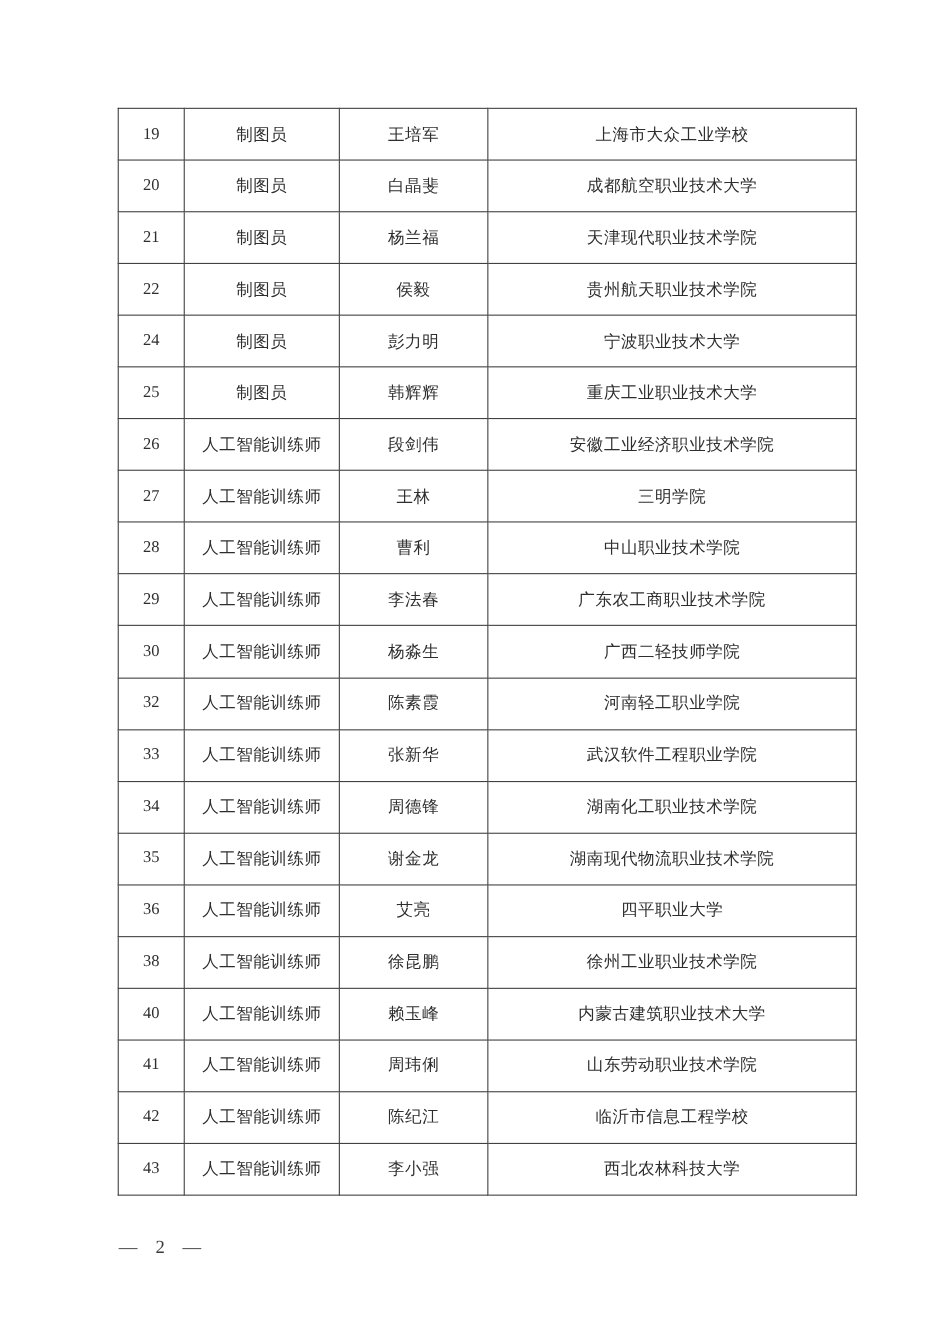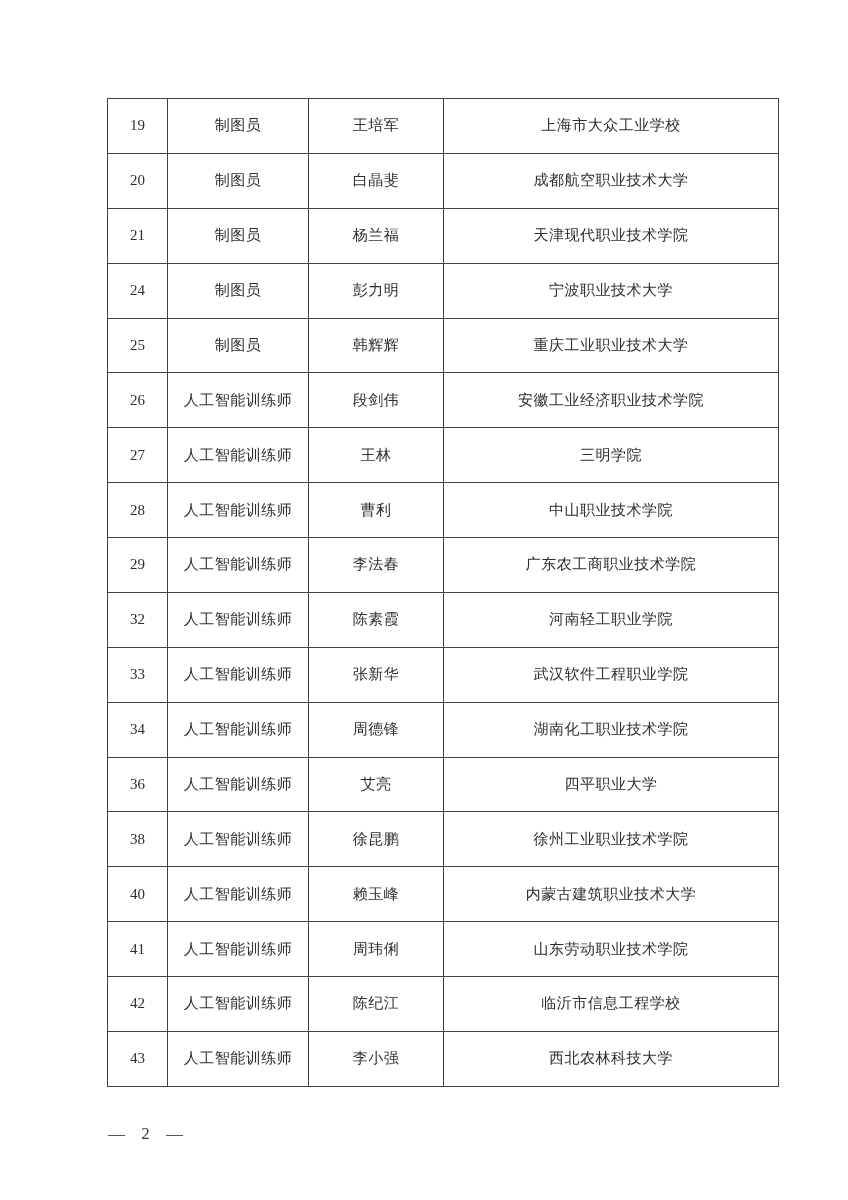--- a/index.html
+++ b/index.html
@@ -78,20 +78,26 @@
           <td class="cell-name">白晶斐</td>
           <td class="cell-institution">成都航空职业技术大学</td>
         </tr>
         <tr>
           <td class="cell-no">21</td>
           <td class="cell-occupation">制图员</td>
           <td class="cell-name">杨兰福</td>
           <td class="cell-institution">天津现代职业技术学院</td>
         </tr>
         <tr>
+          <td class="cell-no">22</td>
+          <td class="cell-occupation">制图员</td>
+          <td class="cell-name">侯毅</td>
+          <td class="cell-institution">贵州航天职业技术学院</td>
+        </tr>
+        <tr>
           <td class="cell-no">24</td>
           <td class="cell-occupation">制图员</td>
           <td class="cell-name">彭力明</td>
           <td class="cell-institution">宁波职业技术大学</td>
         </tr>
         <tr>
           <td class="cell-no">25</td>
           <td class="cell-occupation">制图员</td>
           <td class="cell-name">韩辉辉</td>
           <td class="cell-institution">重庆工业职业技术大学</td>
@@ -114,36 +120,48 @@
           <td class="cell-name">曹利</td>
           <td class="cell-institution">中山职业技术学院</td>
         </tr>
         <tr>
           <td class="cell-no">29</td>
           <td class="cell-occupation">人工智能训练师</td>
           <td class="cell-name">李法春</td>
           <td class="cell-institution">广东农工商职业技术学院</td>
         </tr>
         <tr>
+          <td class="cell-no">30</td>
+          <td class="cell-occupation">人工智能训练师</td>
+          <td class="cell-name">杨淼生</td>
+          <td class="cell-institution">广西二轻技师学院</td>
+        </tr>
+        <tr>
           <td class="cell-no">32</td>
           <td class="cell-occupation">人工智能训练师</td>
           <td class="cell-name">陈素霞</td>
           <td class="cell-institution">河南轻工职业学院</td>
         </tr>
         <tr>
           <td class="cell-no">33</td>
           <td class="cell-occupation">人工智能训练师</td>
           <td class="cell-name">张新华</td>
           <td class="cell-institution">武汉软件工程职业学院</td>
         </tr>
         <tr>
           <td class="cell-no">34</td>
           <td class="cell-occupation">人工智能训练师</td>
           <td class="cell-name">周德锋</td>
           <td class="cell-institution">湖南化工职业技术学院</td>
+        </tr>
+        <tr>
+          <td class="cell-no">35</td>
+          <td class="cell-occupation">人工智能训练师</td>
+          <td class="cell-name">谢金龙</td>
+          <td class="cell-institution">湖南现代物流职业技术学院</td>
         </tr>
         <tr>
           <td class="cell-no">36</td>
           <td class="cell-occupation">人工智能训练师</td>
           <td class="cell-name">艾亮</td>
           <td class="cell-institution">四平职业大学</td>
         </tr>
         <tr>
           <td class="cell-no">38</td>
           <td class="cell-occupation">人工智能训练师</td>

